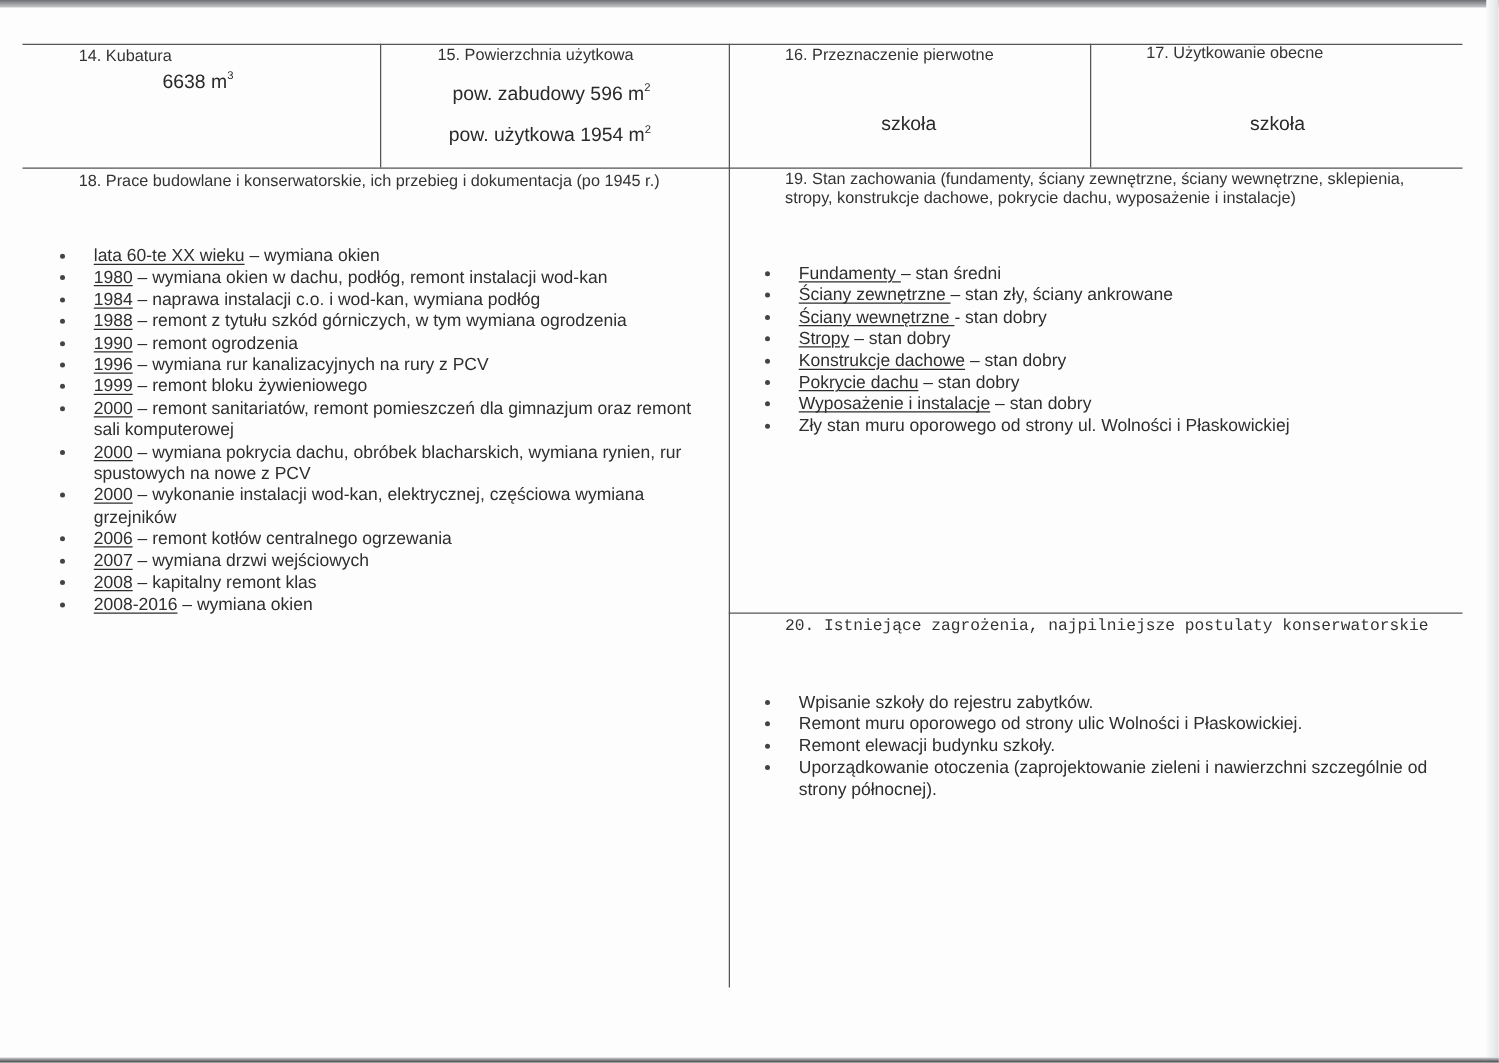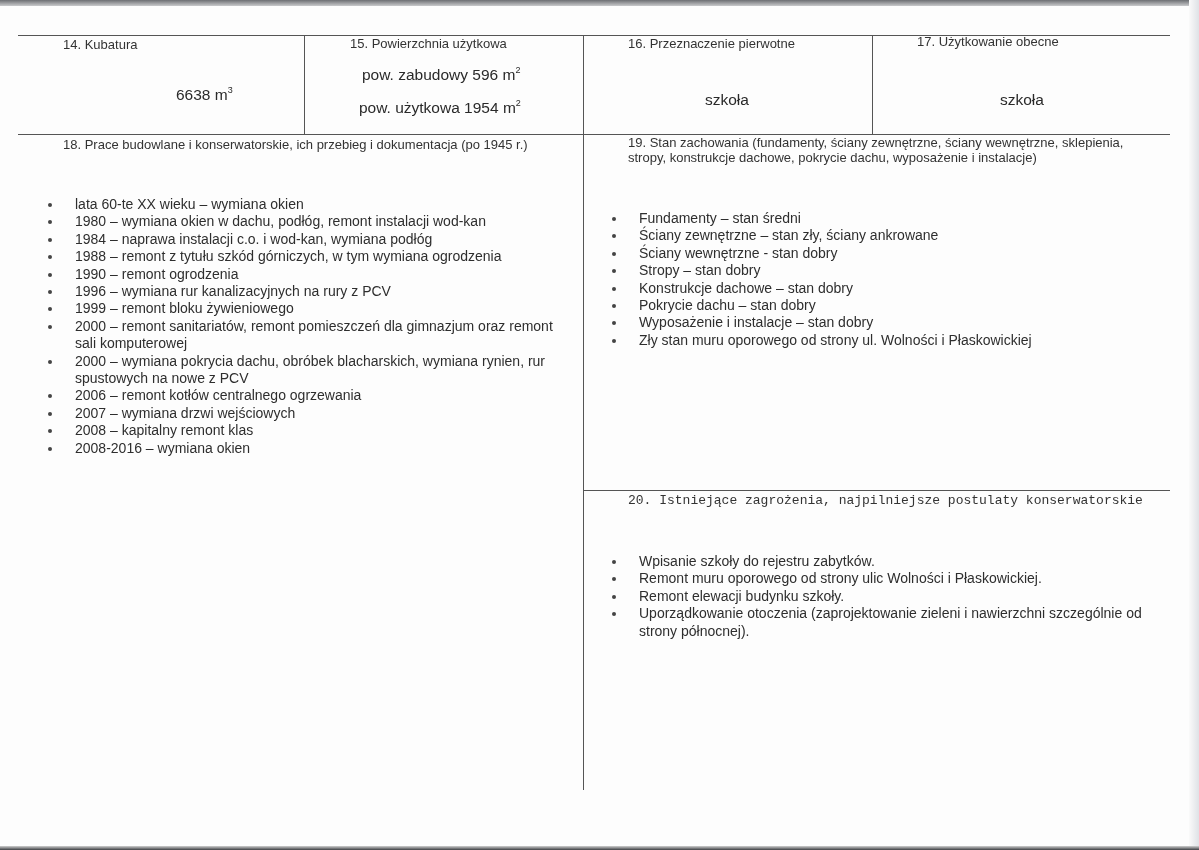--- a/index.html
+++ b/index.html
@@ -56,39 +56,39 @@
     padding-left: 27px;
   }
   ul.blist li::before {
     content: "";
     position: absolute;
     left: 0; top: 7px;
     width: 4px; height: 4px;
     border-radius: 50%;
     background: #444;
   }
-  .u { text-underline-offset: 2px; text-decoration-thickness: 1px; }
+  .u { text-decoration: underline; text-underline-offset: 2px; text-decoration-thickness: 1px; }
 </style>
 </head>
 <body>
 
 <div class="scan-top"></div>
 <div class="scan-right"></div>
 <div class="scan-bottom"></div>
 
 <div class="hline" style="left:18px; top:35px; width:1152px;"></div>
 <div class="hline" style="left:18px; top:134px; width:1152px;"></div>
 <div class="hline" style="left:583px; top:490px; width:587px;"></div>
 <div class="vline" style="left:304px; top:35px; height:99px;"></div>
 <div class="vline" style="left:583px; top:35px; height:755px;"></div>
 <div class="vline" style="left:872px; top:35px; height:99px;"></div>
 
 <div>
   <div class="cell-label" style="left:23px; top:38px;">14. Kubatura</div>
-  <div class="big" style="left:130px; top:85px;margin-left:46px;"><span>6638 m</span><sup>3</sup></div>
+  <div class="big" style="left:130px; top:55px;"><span>6638 m</span><sup>3</sup></div>
 </div>
 
 <div>
   <div class="cell-label" style="left:310px; top:37px;text-align:right;">15. Powierzchnia użytkowa</div>
   <div class="big" style="left:362px; top:65px;"><span>pow. zabudowy 596 m</span><sup>2</sup></div>
   <div class="big" style="left:359px; top:98px;text-align:center;"><span>pow. użytkowa 1954 m</span><sup>2</sup></div>
 </div>
 
 <div>
   <div class="cell-label" style="left:588px; top:37px;">16. Przeznaczenie pierwotne</div>
@@ -105,20 +105,21 @@
   <ul class="blist" style="left:48px; top:196px; width:520px;">
     <li><span class="u">lata 60-te XX wieku</span><span> – wymiana okien</span></li>
     <li><span class="u">1980</span><span> – wymiana okien w dachu, podłóg, remont instalacji wod-kan</span></li>
     <li><span class="u">1984</span><span> – naprawa instalacji c.o. i wod-kan, wymiana podłóg</span></li>
     <li><span class="u">1988</span><span> – remont z tytułu szkód górniczych, w tym wymiana ogrodzenia</span></li>
     <li><span class="u">1990</span><span> – remont ogrodzenia</span></li>
     <li><span class="u">1996</span><span> – wymiana rur kanalizacyjnych na rury z PCV</span></li>
     <li><span class="u">1999</span><span> – remont bloku żywieniowego</span></li>
     <li><span class="u">2000</span><span> – remont sanitariatów, remont pomieszczeń dla gimnazjum oraz remont sali komputerowej</span></li>
     <li><span class="u">2000</span><span> – wymiana pokrycia dachu, obróbek blacharskich, wymiana rynien, rur spustowych na nowe z PCV</span></li>
+    <li><span class="u">2000</span><span> – wykonanie instalacji wod-kan, elektrycznej, częściowa wymiana grzejników</span></li>
     <li><span class="u">2006</span><span> – remont kotłów centralnego ogrzewania</span></li>
     <li><span class="u">2007</span><span> – wymiana drzwi wejściowych</span></li>
     <li><span class="u">2008</span><span> – kapitalny remont klas</span></li>
     <li><span class="u">2008-2016</span><span> – wymiana okien</span></li>
   </ul>
 </div>
 
 <div>
   <div class="cell-label wrap" style="left:588px; top:135px; width:500px; line-height:15px;">19. Stan zachowania (fundamenty, ściany zewnętrzne, ściany wewnętrzne, sklepienia, stropy, konstrukcje dachowe, pokrycie dachu, wyposażenie i instalacje)</div>
   <ul class="blist" style="left:612px; top:210px; width:550px;">

